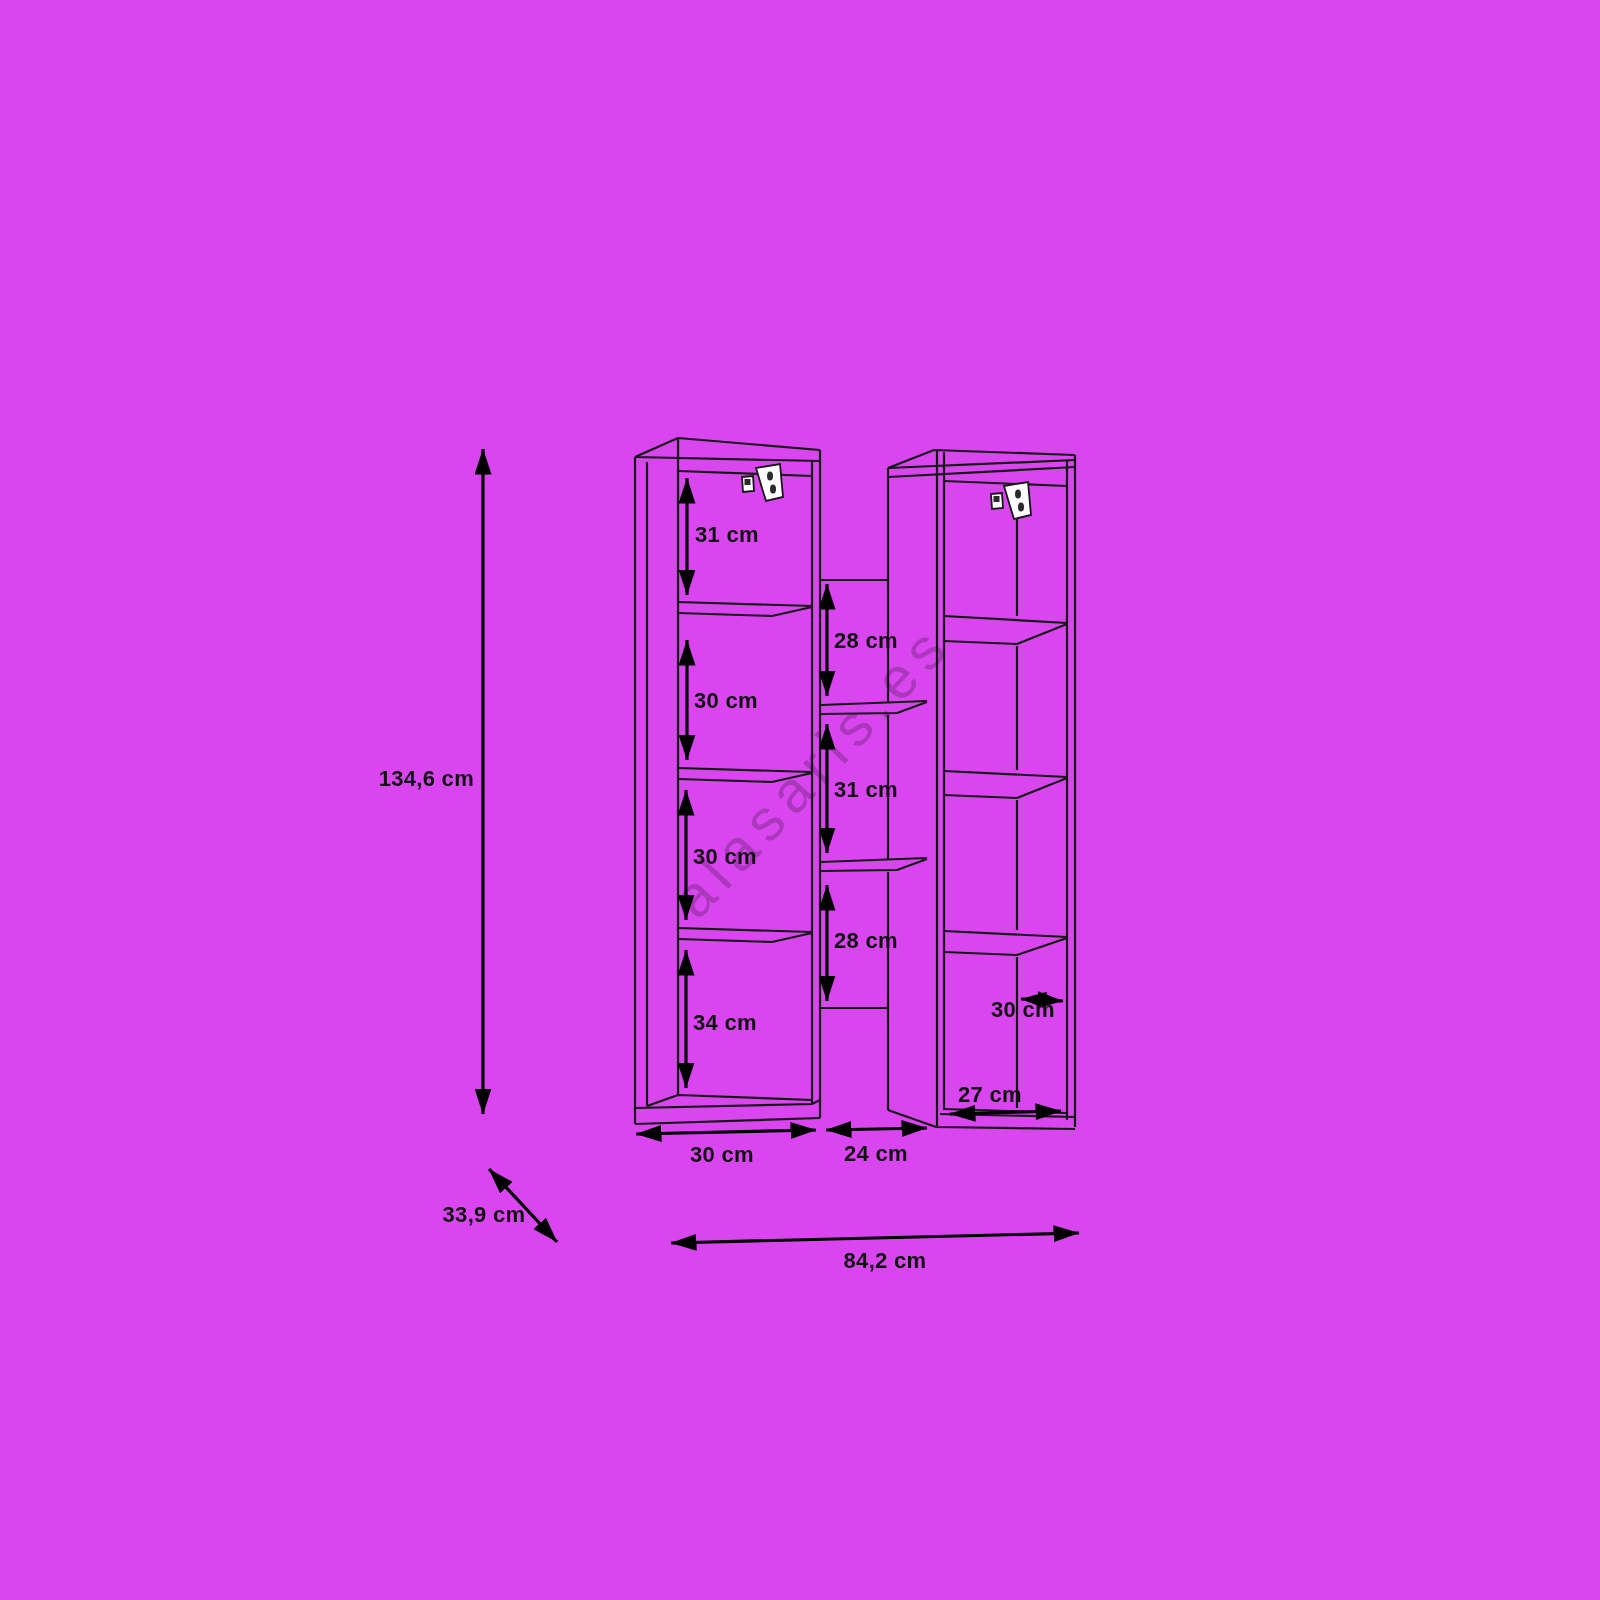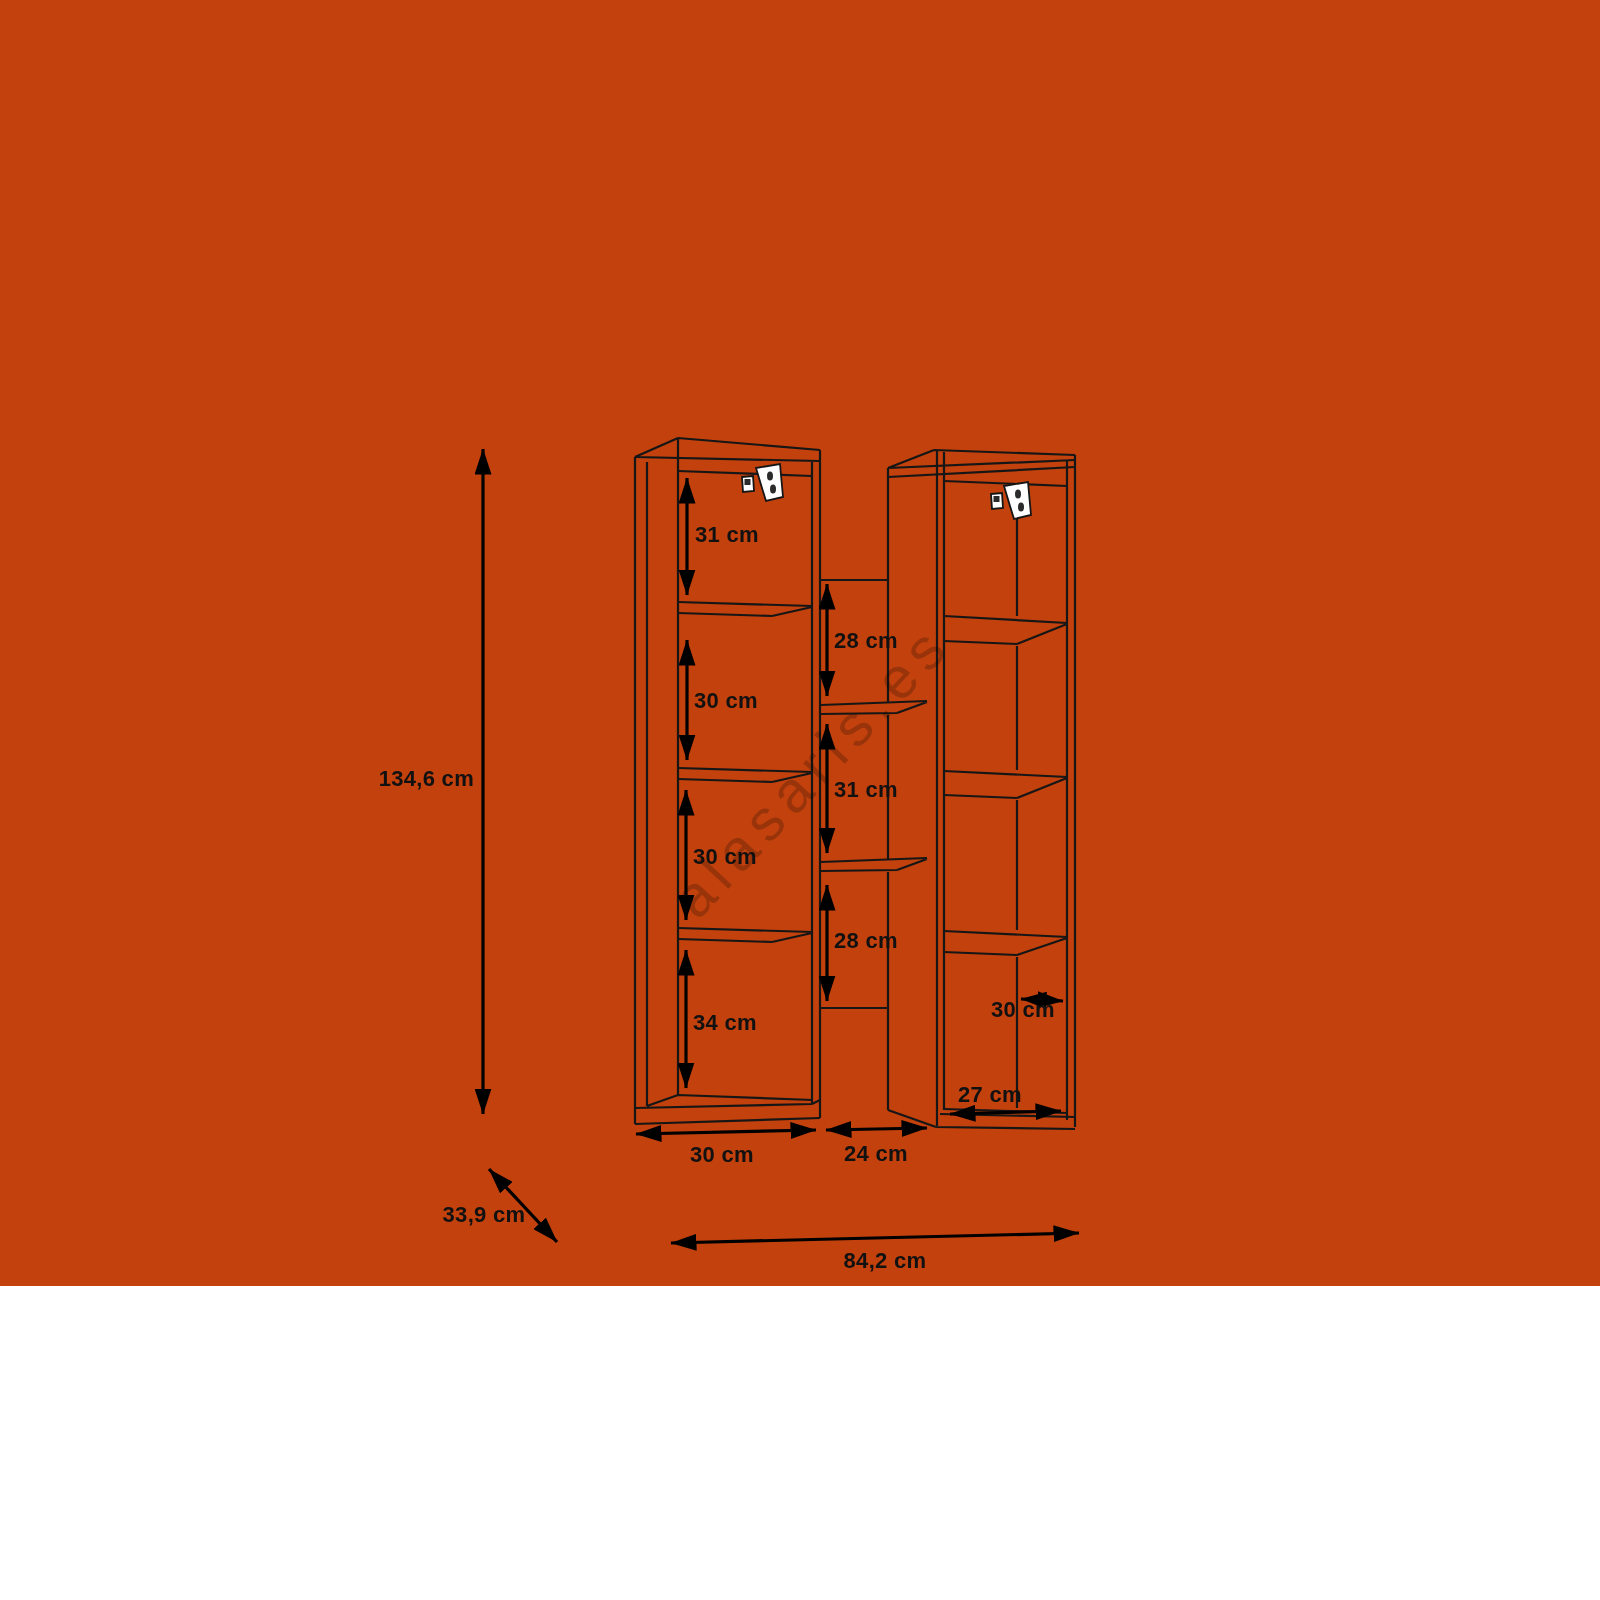--- a/index.html
+++ b/index.html
@@ -1,16 +1,16 @@
 <!DOCTYPE html>
 <html><head>
 <meta charset="utf-8">
 <style>
   html,body{margin:0;padding:0;background:#ffffff;}
-  .page{width:1600px;height:1286px;position:relative;background:#c2410c;overflow:hidden;}
+  .page{width:1600px;height:1600px;position:relative;background:#d946ef;overflow:hidden;}
   svg{display:block;}
   .furn{stroke:#161616;stroke-width:2.2;fill:none;stroke-linecap:butt;stroke-linejoin:miter;}
   .dim{stroke:#000000;stroke-width:3.2;fill:none;}
   .dim-label{font-family:"Liberation Sans", sans-serif;font-size:22px;font-weight:700;fill:#111111;letter-spacing:0.3px;}
   .watermark{font-family:"Liberation Sans", sans-serif;font-size:58px;font-weight:400;fill:#c9c9c9;letter-spacing:9px;mix-blend-mode:multiply;}
   .bracket-plate{fill:#ffffff;stroke:#161616;stroke-width:1.8;}
   .bracket-dark{fill:#2b2b2b;stroke:none;}
 </style>
 </head>
 <body>

